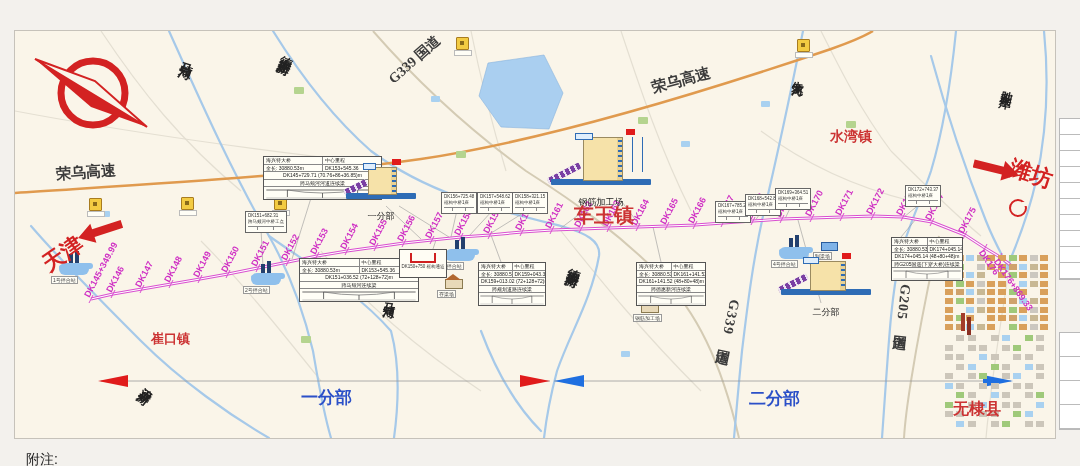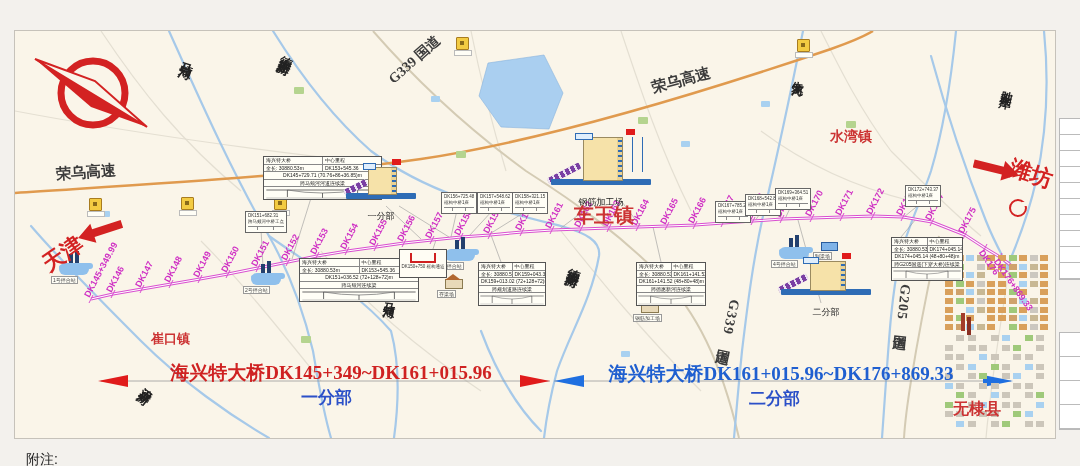--- a/index.html
+++ b/index.html
@@ -210,23 +210,21 @@
 
     <svg class="abs" style="left:76px;top:216px;z-index:8" width="50" height="36" viewBox="0 0 50 36">
       <polygon points="0,14 16,4 16,10 46,10 46,18 16,18 16,24" fill="#d32222" transform="rotate(-18 23 14)"></polygon>
     </svg>
     <div class="dest" style="left:40px;top:238px;transform:rotate(-35deg)">天津</div>
     <svg class="abs" style="left:972px;top:154px;z-index:8" width="50" height="36" viewBox="0 0 50 36">
       <polygon points="46,14 30,4 30,10 0,10 0,18 30,18 30,24" fill="#d32222" transform="rotate(14 23 14)"></polygon>
     </svg>
     <div class="dest" style="left:1008px;top:158px;transform:rotate(18deg)">潍坊</div>
 
-    <div class="sec-title" style="left:130px;top:359px;width:400px;color:#cf2222">海兴特大桥DK145+349~DK161+015.96</div>
     <div class="sec-sub" style="left:300px;top:385px">一分部</div>
-    <div class="sec-title" style="left:560px;top:360px;width:440px;color:#1f5fd0">海兴特大桥DK161+015.96~DK176+869.33</div>
     <div class="sec-sub" style="left:748px;top:386px">二分部</div>
 
     <div class="loop" style="left:1008px;top:198px"></div>
     <div class="tower" style="left:960px;top:312px"></div>
 
     <div id="dyn">
         <div class="town" style="position: absolute; left: 150px; top: 329px; font-size: 13px;">崔口镇</div>
         <div class="town" style="position: absolute; left: 573px; top: 201px; font-size: 20px;">车王镇</div>
         <div class="town" style="position: absolute; left: 829px; top: 127px; font-size: 14px;">水湾镇</div>
         <div class="town" style="position: absolute; left: 952px; top: 398px; font-size: 16px;">无棣县</div>

